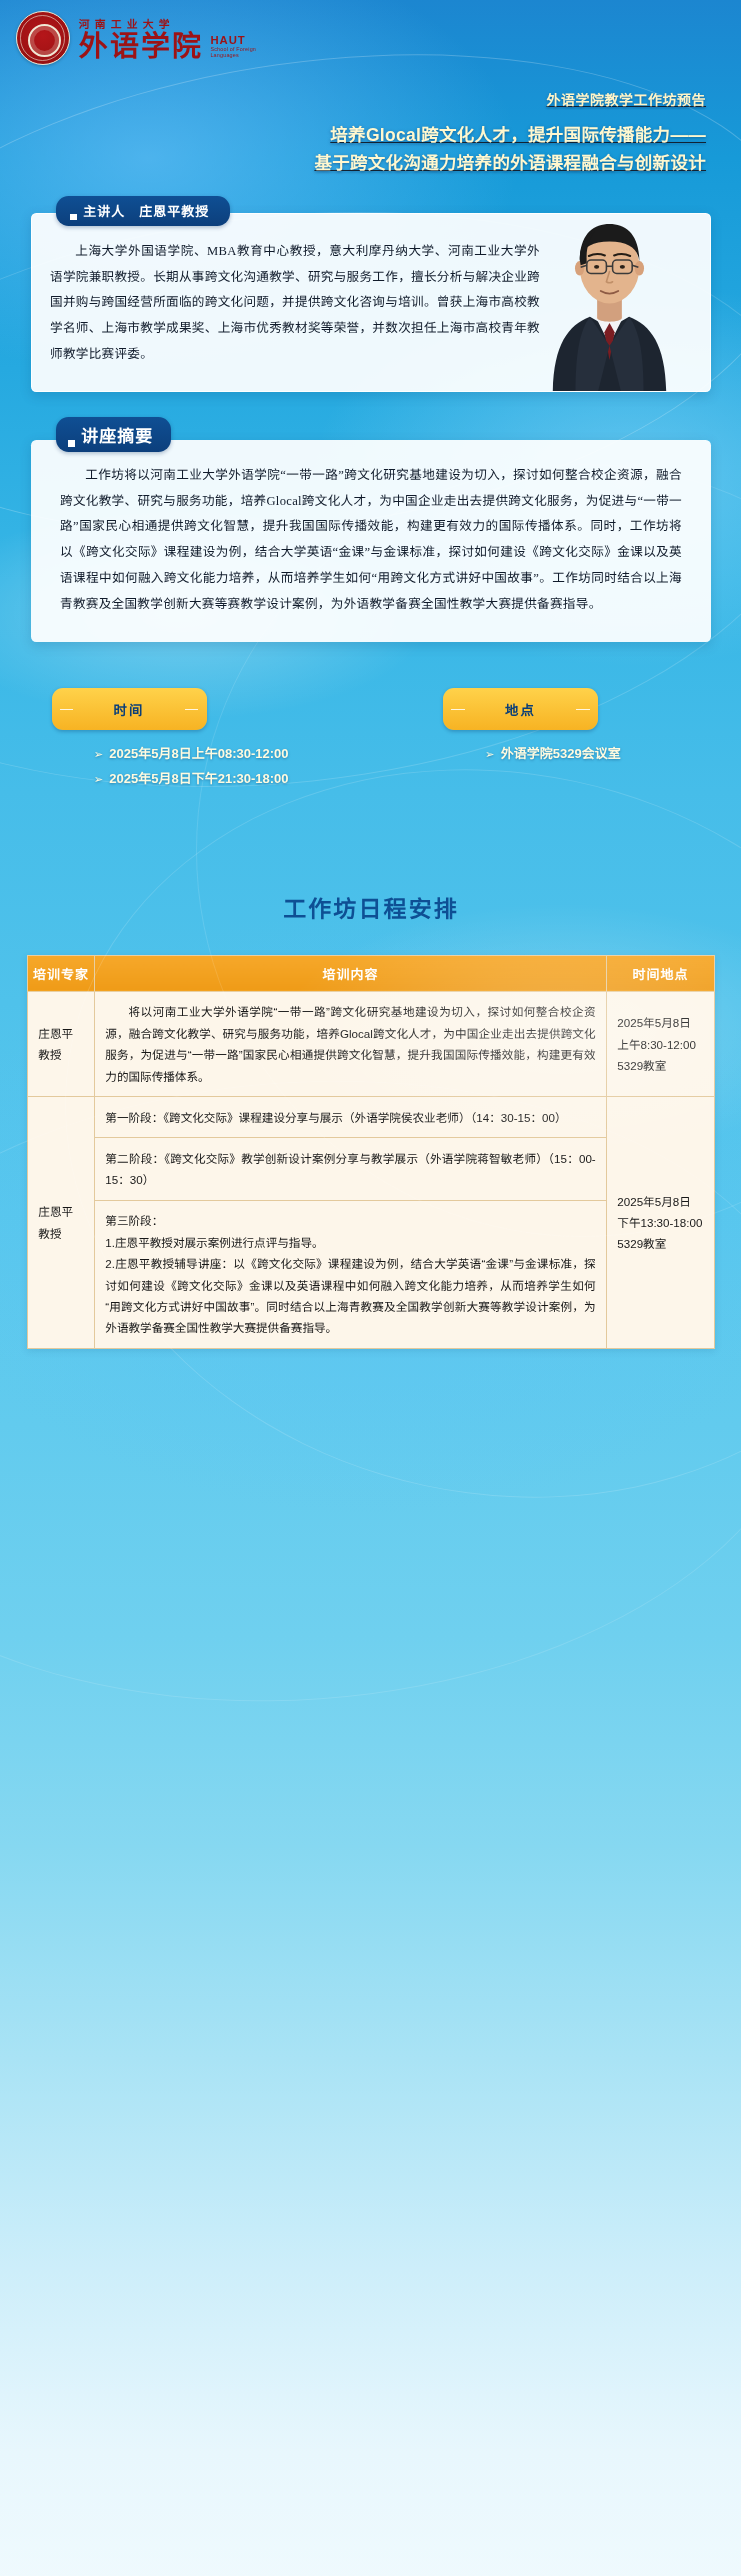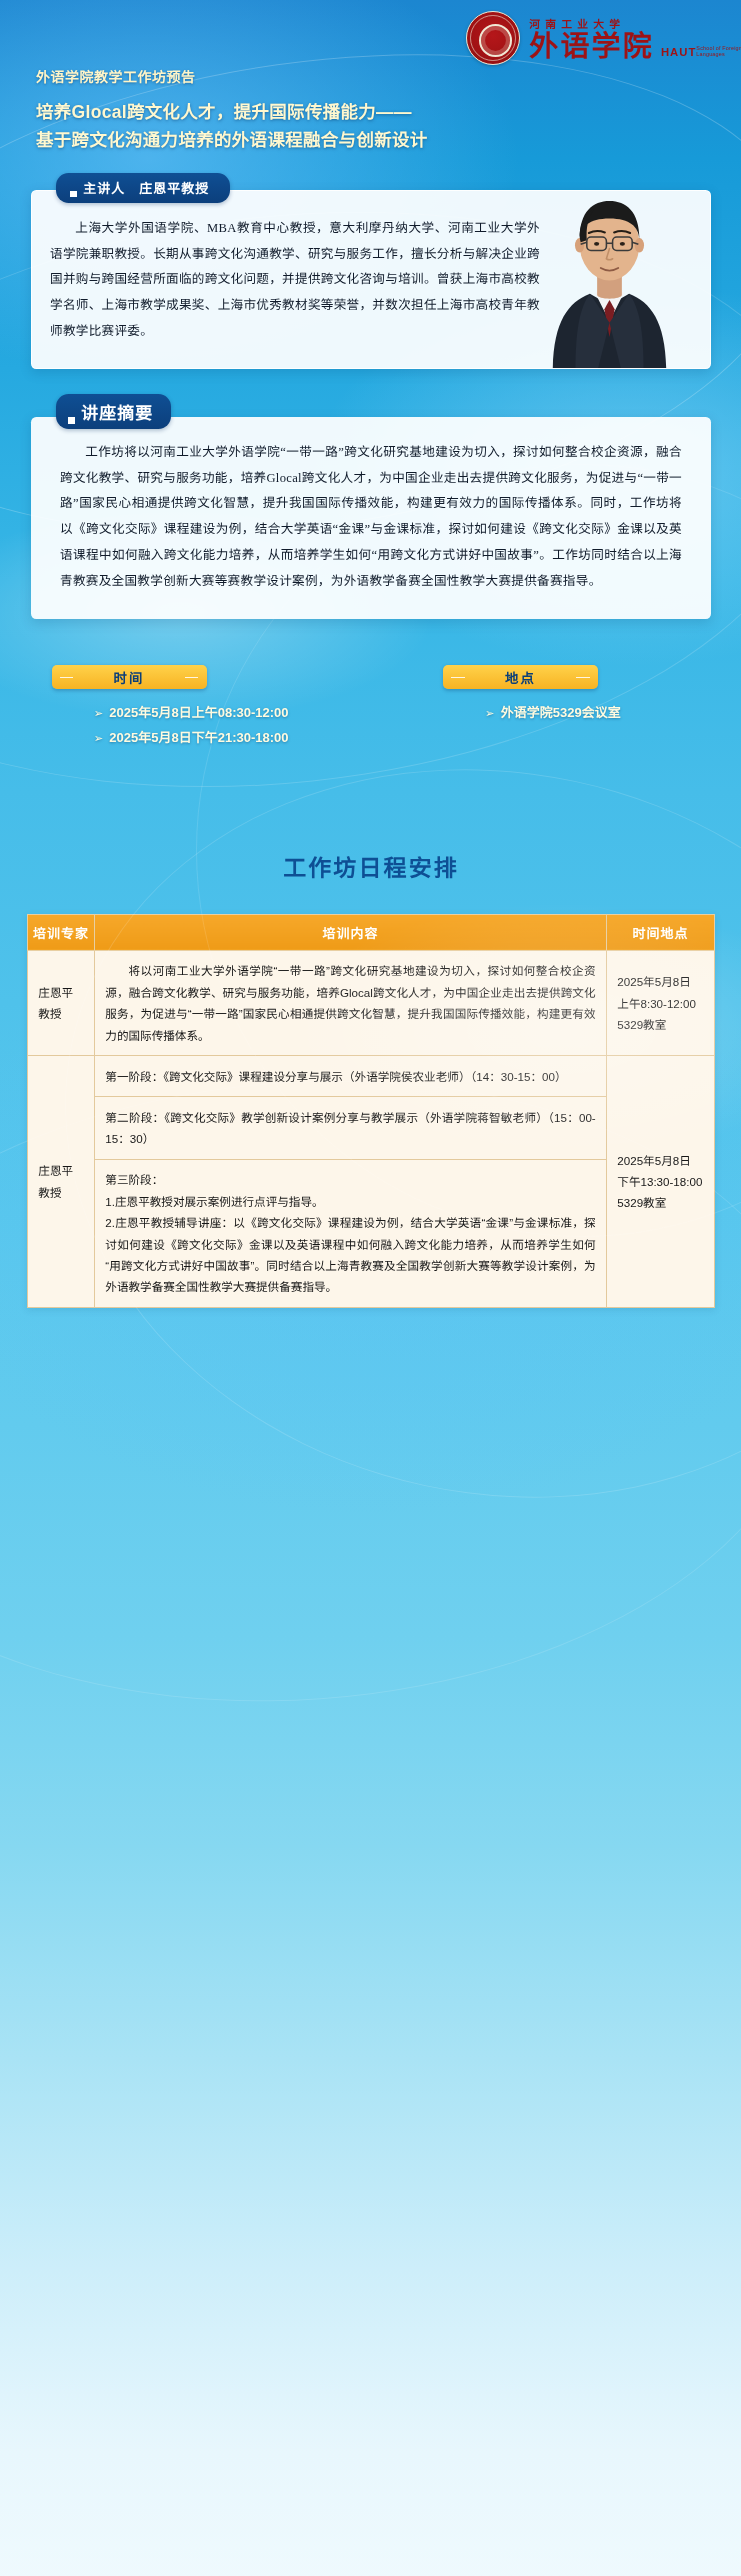--- a/index.html
+++ b/index.html
@@ -52,21 +52,20 @@
   .glow2 { position:absolute; width: 567px; height: 258px; right: -103px; top: 902px; background: radial-gradient(ellipse at center, rgba(255,255,255,0.25), rgba(255,255,255,0) 70%); }
 
   
   .logo-band {
     position: relative;
     padding: 11.3px 0 0 15.5px;
     display: flex;
     align-items: center;
     gap: 9.3px;
     z-index: 5;
-    justify-content: flex-end;
   }
   .crest {
     width: 54px; height: 54px;
     border-radius: 50%;
     background: radial-gradient(circle at 50% 45%, #b5161a 0%, #a01214 60%, #7d0d10 100%);
     border: 1.5px solid #efe7d2;
     position: relative;
     flex: 0 0 auto;
     box-shadow: 0 1px 3.1px rgba(0,0,0,0.25);
   }
@@ -94,32 +93,33 @@
   }
   .wm-main {
     font-size: 29px;
     line-height: 1.02;
     color: #9d1316;
     font-weight: 700;
     letter-spacing: 2.1px;
     font-family: "Liberation Serif", "DejaVu Serif", serif;
   }
   .wm-row { display: flex; align-items: flex-end; gap: 7.2px; }
-  .wm-en { display: flex; line-height: 1.1; padding-bottom: 3.1px; }
+  .wm-en { display: flex; flex-direction: column; line-height: 1.1; padding-bottom: 3.1px; }
   .wm-haut { font-size: 11.3px; font-weight: 700; color: #9d1316; letter-spacing: 1px; }
   .wm-sub { font-size: 5.4px; color: #9d1316; letter-spacing: 0.2px; }
   .wm-sub span { display: block; }
 
   
   .titles {
     position: relative;
     z-index: 5;
-    text-align: left;
-    margin-top: 1px;
+    text-align: right;
+    margin-top: 24px;
     padding: 0 36px;
+    text-decoration: underline;
   }
   .t-pre {
     color: #fff5c8;
     font-size: 14px;
     font-weight: 700;
     letter-spacing: 0.5px;
     text-shadow: 0 1px 2.6px rgba(0,40,90,0.45);
     margin-bottom: 11.3px;
   }
   .t-main {
@@ -214,22 +214,22 @@
   .tp-col { flex: 1 1 0; }
   .tp-col.place { max-width: 268px; }
   .ribbon {
     width: 155px;
     text-align: center;
     background: linear-gradient(180deg,#ffd24a 0%, #f7b323 100%);
     color: #0b3f78;
     font-size: 13.4px;
     font-weight: 700;
     letter-spacing: 2.1px;
-    padding: 2px 0;
-    border-radius: 5px;
+    padding: 11px 0;
+    border-radius: 11px;
     box-shadow: 0 1.5px 3.6px rgba(0,40,90,0.25);
     position: relative;
   }
   .ribbon:before, .ribbon:after {
     content:"";
     position: absolute; top: 50%; width: 13.4px; height: 1px; background: rgba(255,255,255,0.85);
   }
   .ribbon:before { left: 8.2px; } .ribbon:after { right: 8.2px; }
   .tp-list { margin: 11.3px 0 0 2.1px; }
   .tp-list li {

